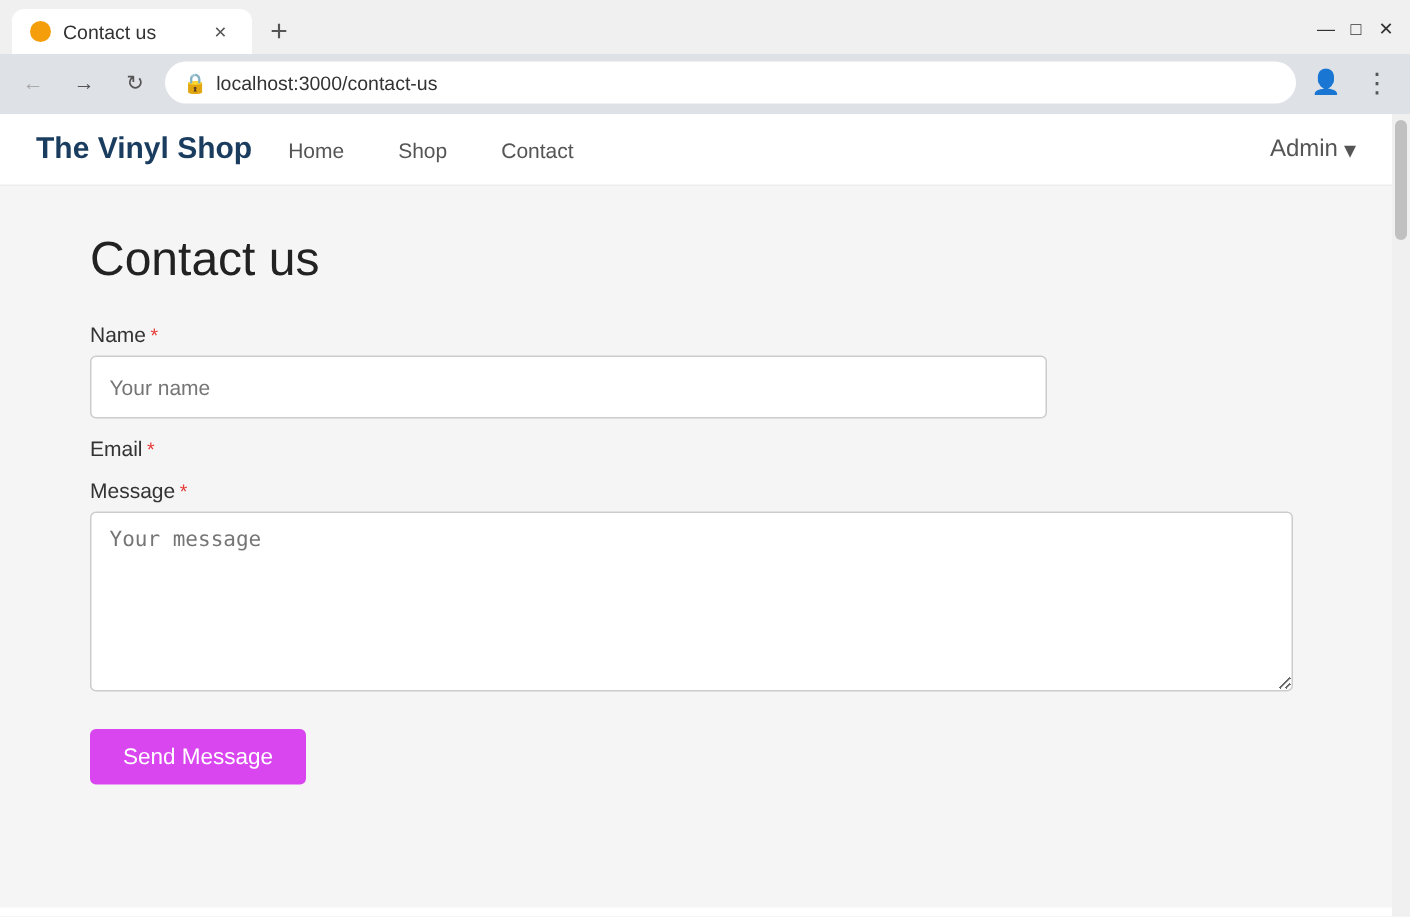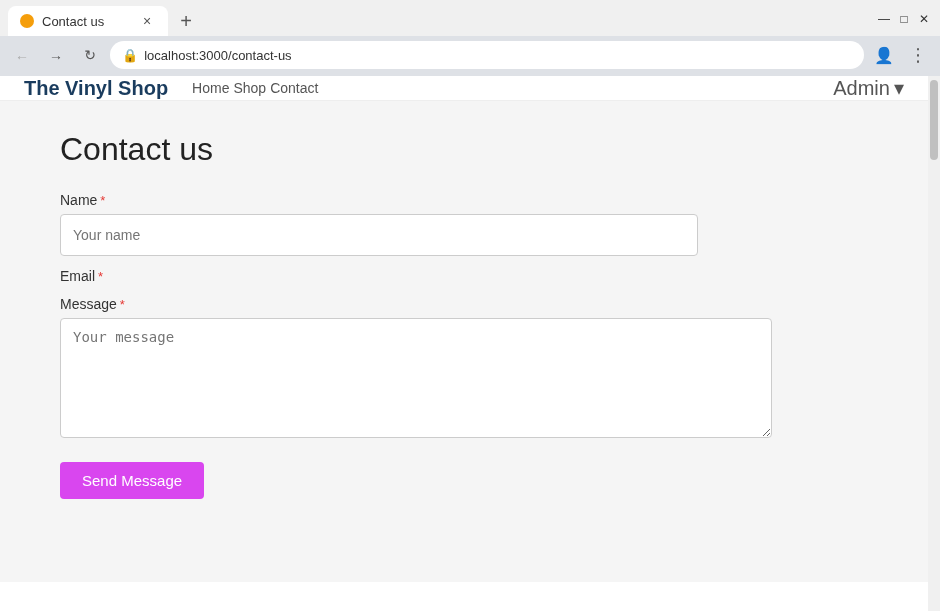--- a/index.html
+++ b/index.html
@@ -145,43 +145,43 @@
     }
     .page-content {
       flex: 1;
       overflow-y: auto;
     }
 
     
     .navbar {
       display: flex;
       align-items: center;
-      padding: 0 24px;
+      padding: 12px 24px;
       border-bottom: 1px solid #eee;
       background: #fff;
     }
     .navbar-brand {
       font-size: 20px;
       font-weight: bold;
       color: #1a3c5e;
       margin-right: 24px;
     }
     .navbar-links {
       display: flex;
-      gap: 4px;
+      gap: 36px;
     }
     .navbar-link {
       font-size: 14px;
       color: #555;
       cursor: pointer;
       text-decoration: none;
     }
     .navbar-admin {
       margin-left: auto;
-      font-size: 20px;
+      font-size: 16px;
       color: #555;
       cursor: pointer;
       display: flex;
       align-items: center;
       gap: 4px;
     }
 
     
     .main-content {
       padding: 30px 60px;
@@ -214,21 +214,21 @@
       height: 42px;
       border: 1px solid #ccc;
       border-radius: 4px;
       padding: 8px 12px;
       font-size: 14px;
       color: #aaa;
       background: #fff;
       outline: none;
     }
     .form-textarea {
-      width: 712px;
+      width: 802px;
       height: 120px;
       border: 1px solid #ccc;
       border-radius: 4px;
       padding: 10px 12px;
       font-size: 14px;
       color: #aaa;
       background: #fff;
       outline: none;
       resize: vertical;
     }

